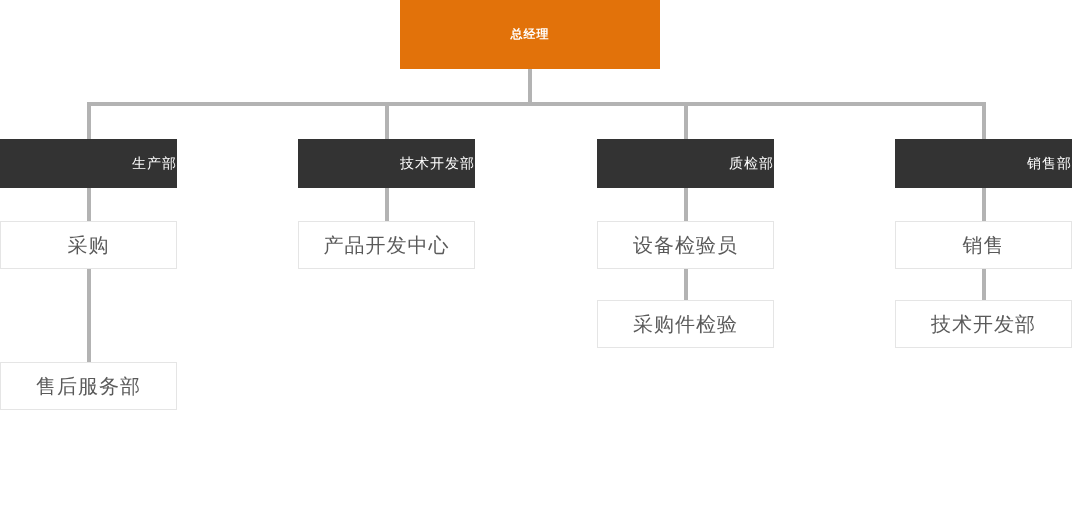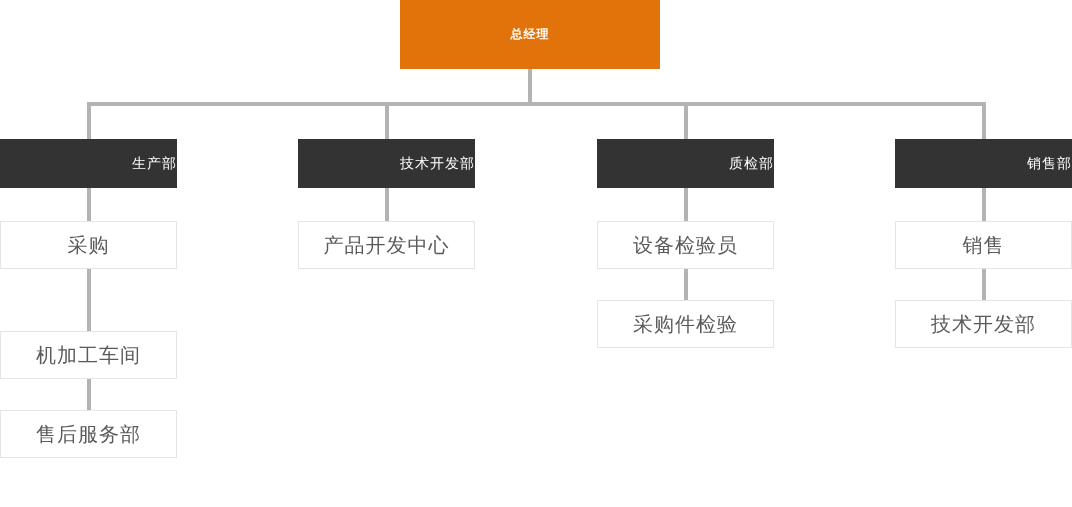--- a/index.html
+++ b/index.html
@@ -106,23 +106,20 @@
   <div class="col col-0">
     <div class="dept-box">
       <span>生产部</span>
     </div>
     <div class="vline gap-first"></div>
     <div class="child-box">
       <span>采购</span>
     </div>
     <div class="vline gap"></div>
     <div class="vline gap"></div>
-    <div class="child-box">
-      <span>机加工车间</span>
-    </div>
     <div class="vline gap"></div>
     <div class="child-box">
       <span>售后服务部</span>
     </div>
   </div>
 
   <div class="col col-2">
     <div class="dept-box">
       <span>质检部</span>
     </div>

